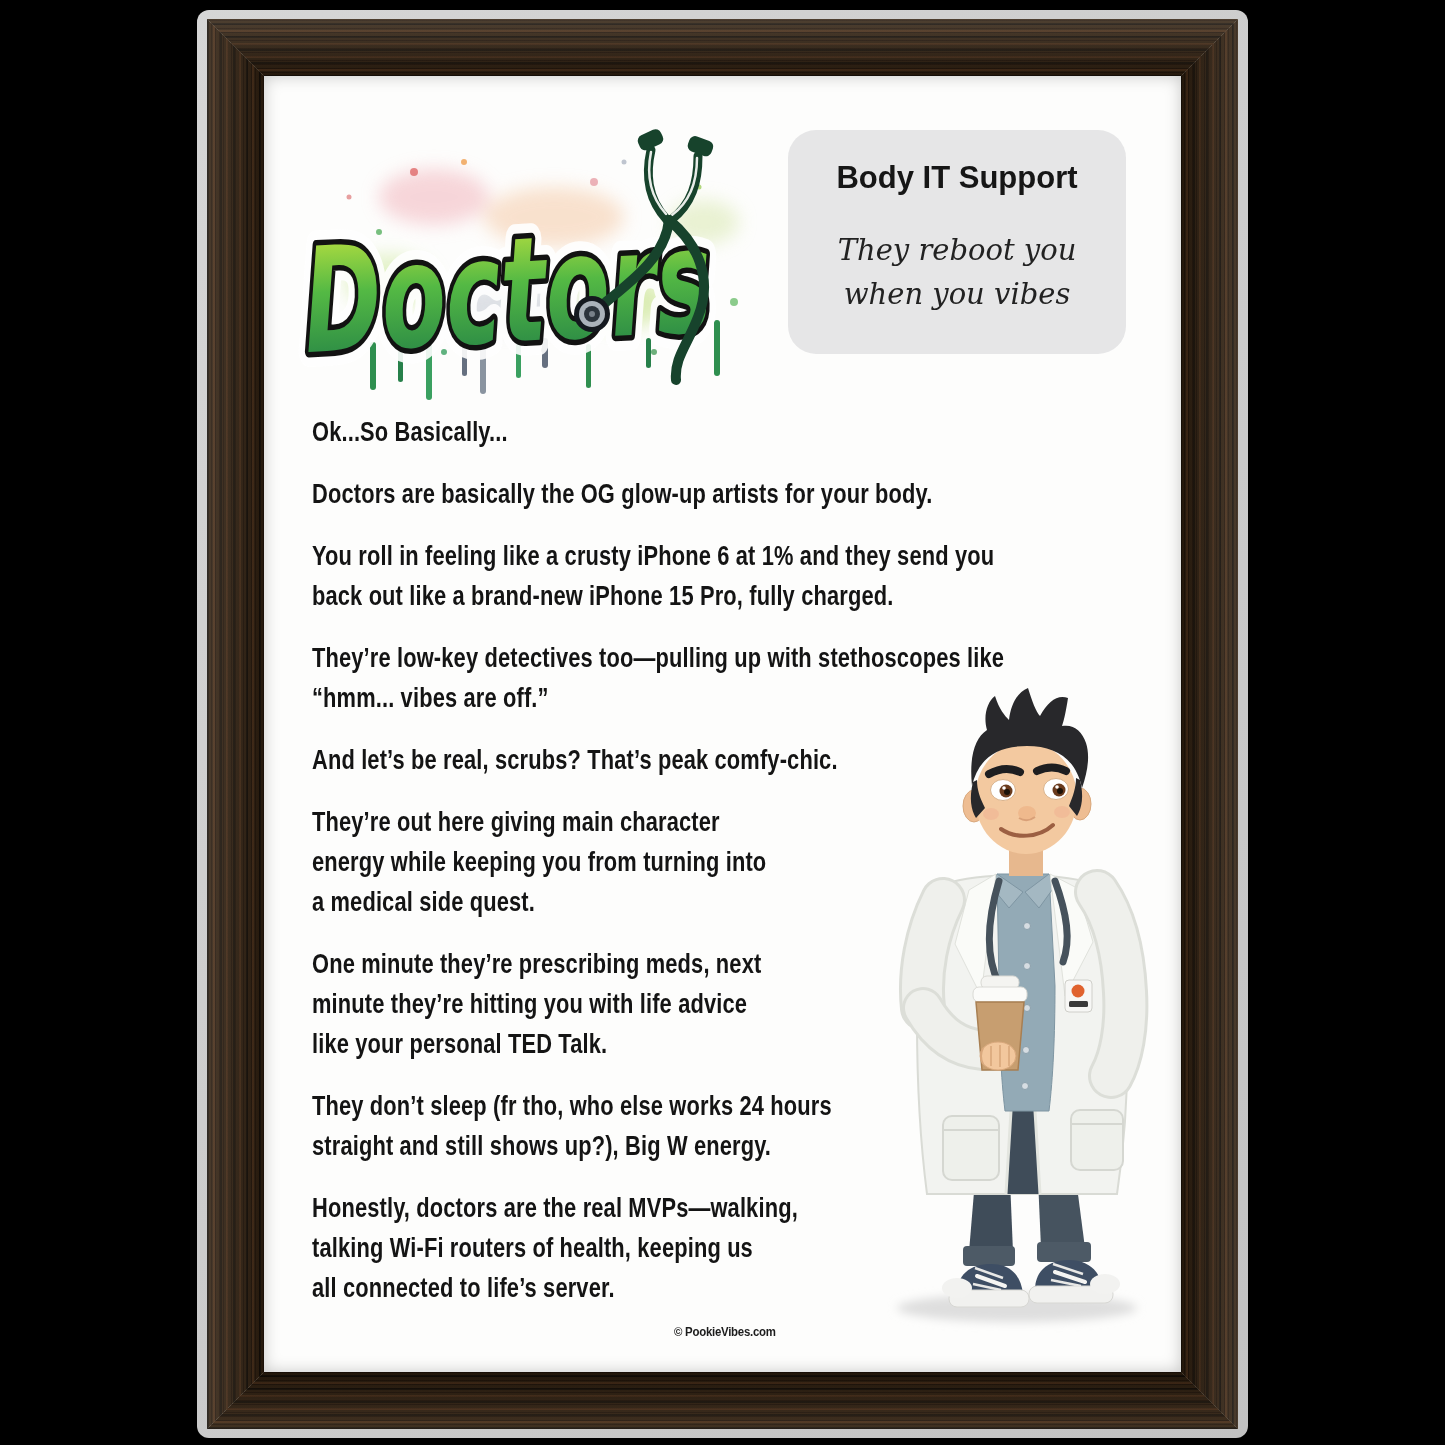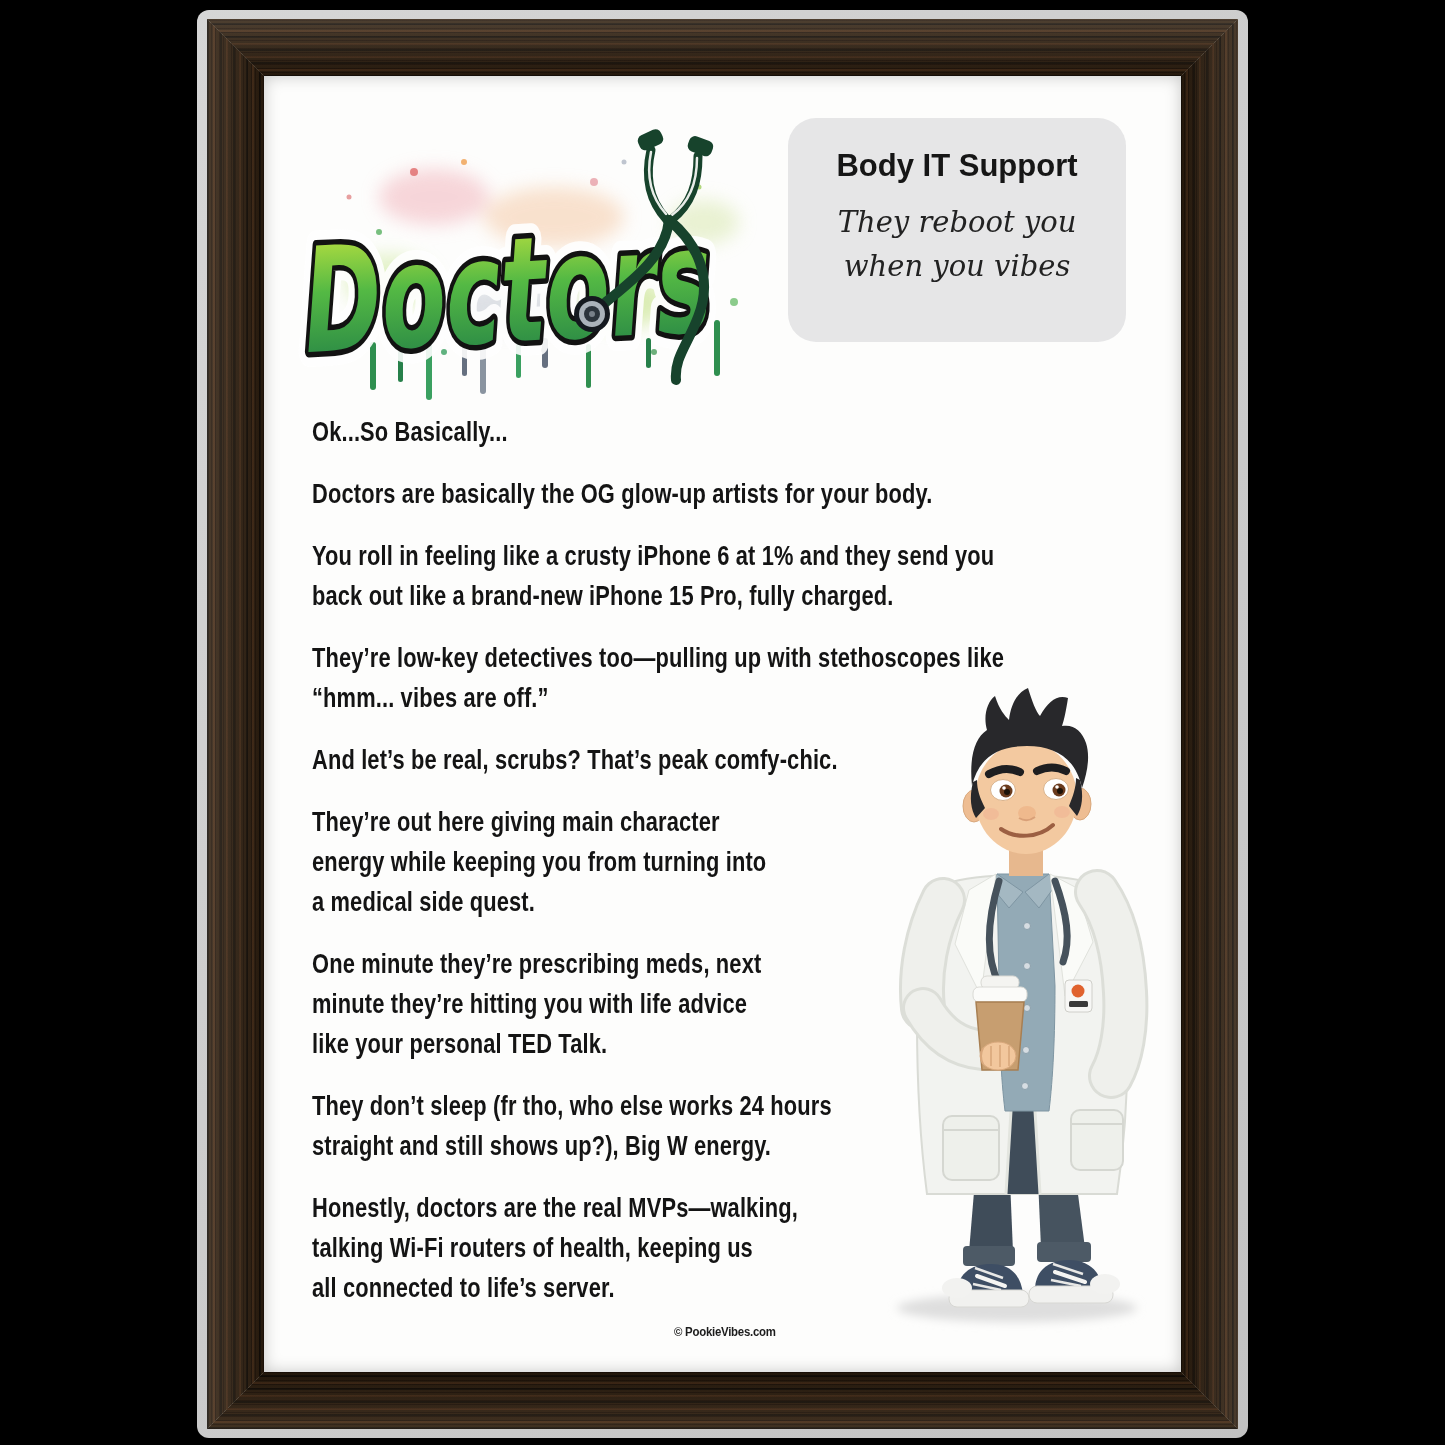--- a/index.html
+++ b/index.html
@@ -32,25 +32,25 @@
       repeating-linear-gradient(90deg,rgba(0,0,0,.45) 0 2px,rgba(0,0,0,0) 2px 6px,rgba(96,58,30,.5) 6px 8px,rgba(0,0,0,0) 8px 13px),
       repeating-linear-gradient(90deg,rgba(22,10,3,.5) 0 1px,transparent 1px 4px);}
   
   .poster{position:absolute;left:264px;top:76px;width:917px;height:1296px;background:#fdfdfc;
           box-shadow:inset 0 0 16px rgba(0,0,0,.22);}
   .logo-svg{position:absolute;left:30px;top:26px;width:485px;height:312px;}
   .logo-word-halo{font-family:"DejaVu Sans",sans-serif;font-weight:bold;font-style:italic;
     font-size:145px;fill:none;stroke:#ffffff;stroke-width:30px;stroke-linejoin:round;opacity:.9;}
   .logo-word-main{font-family:"DejaVu Sans",sans-serif;font-weight:bold;font-style:italic;
     font-size:145px;fill:url(#lgrad);stroke:#121212;stroke-width:11px;stroke-linejoin:round;paint-order:stroke;}
-  .card{position:absolute;left:524px;top:42px;width:338px;height:224px;border-radius:28px;
+  .card{position:absolute;left:524px;top:54px;width:338px;height:224px;border-radius:28px;
         background:#e6e6e7;text-align:center;color:#161616;}
   .card-title{margin-top:30px;font-size:31px;font-weight:bold;letter-spacing:0px;}
   .card-line{font-family:"DejaVu Serif",serif;font-style:italic;font-size:29px;line-height:44px;color:#222;}
-  .card-line.first{margin-top:16px;}
+  .card-line.first{margin-top:32px;}
   .text-col{position:absolute;left:48px;top:336px;width:1100px;transform:scaleX(.78);
             transform-origin:0 0;color:#141414;}
   .para{margin:0 0 22px 0;font-size:28px;font-weight:bold;line-height:40px;white-space:pre-line;
         letter-spacing:.2px;}
   .doctor-svg{position:absolute;left:595px;top:610px;width:320px;height:650px;}
   .watermark{position:absolute;left:410px;top:1248px;font-size:13px;font-weight:bold;color:#1c1c1c;
              letter-spacing:-.3px;transform:scaleX(.88);transform-origin:0 0;}
 </style>
 </head>
 <body>

